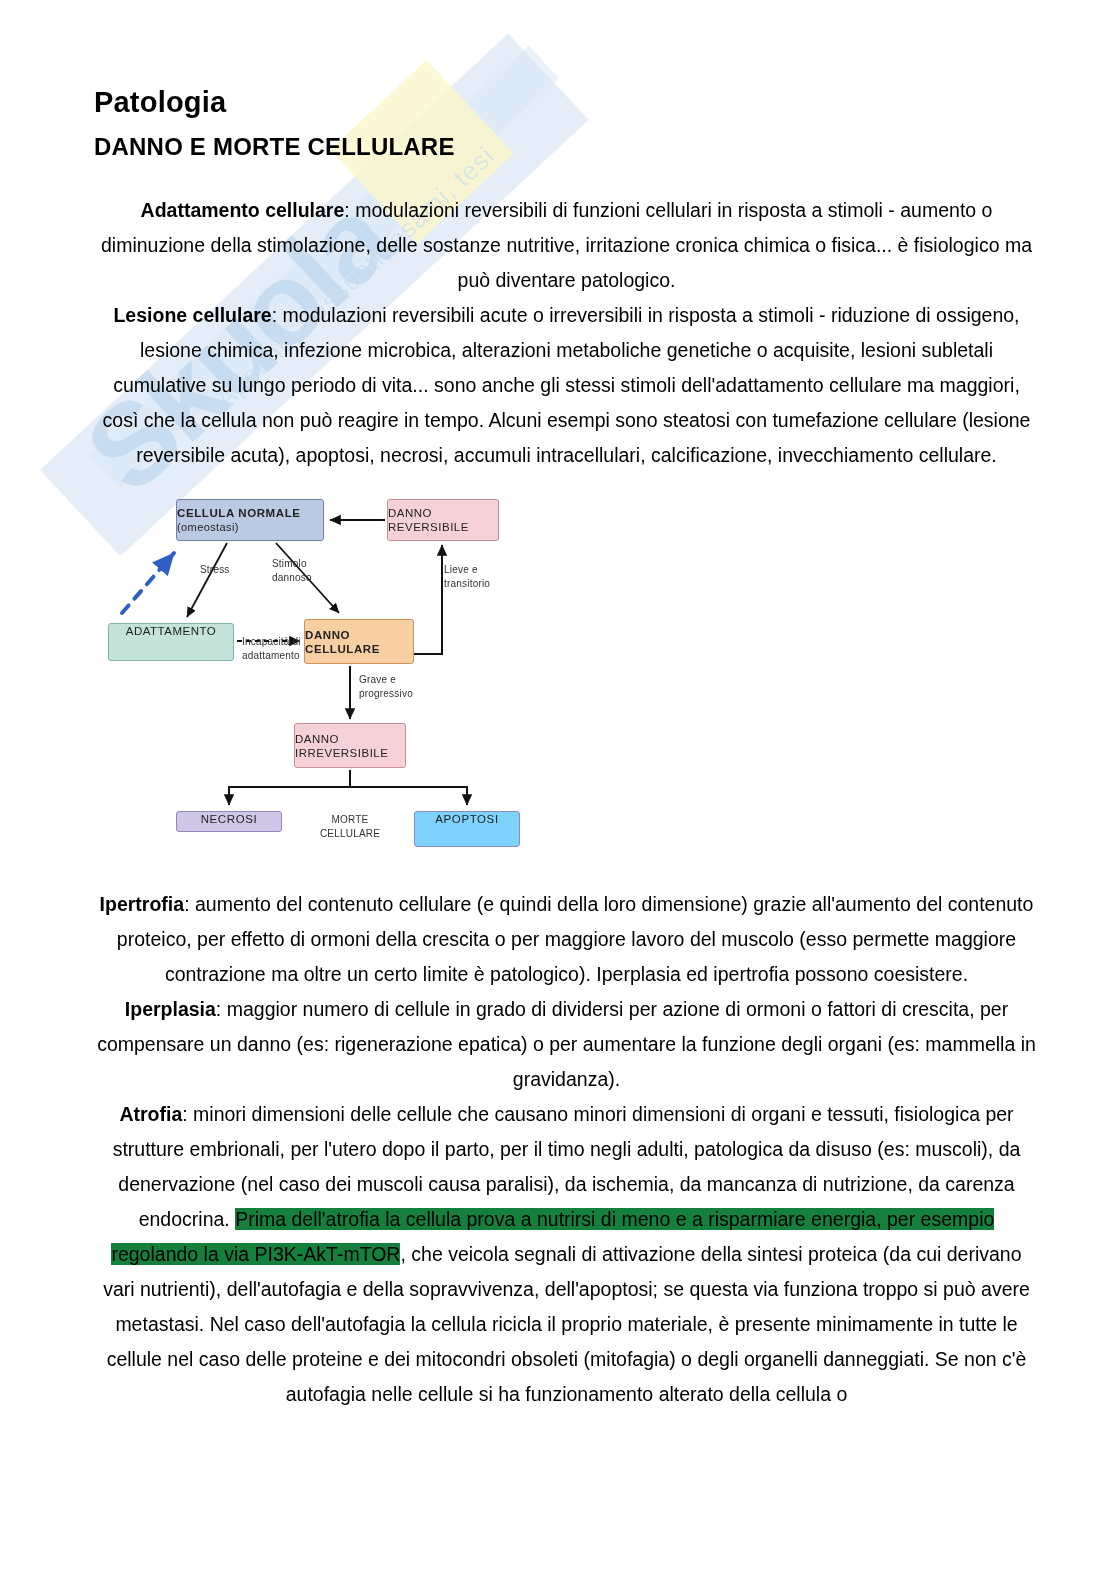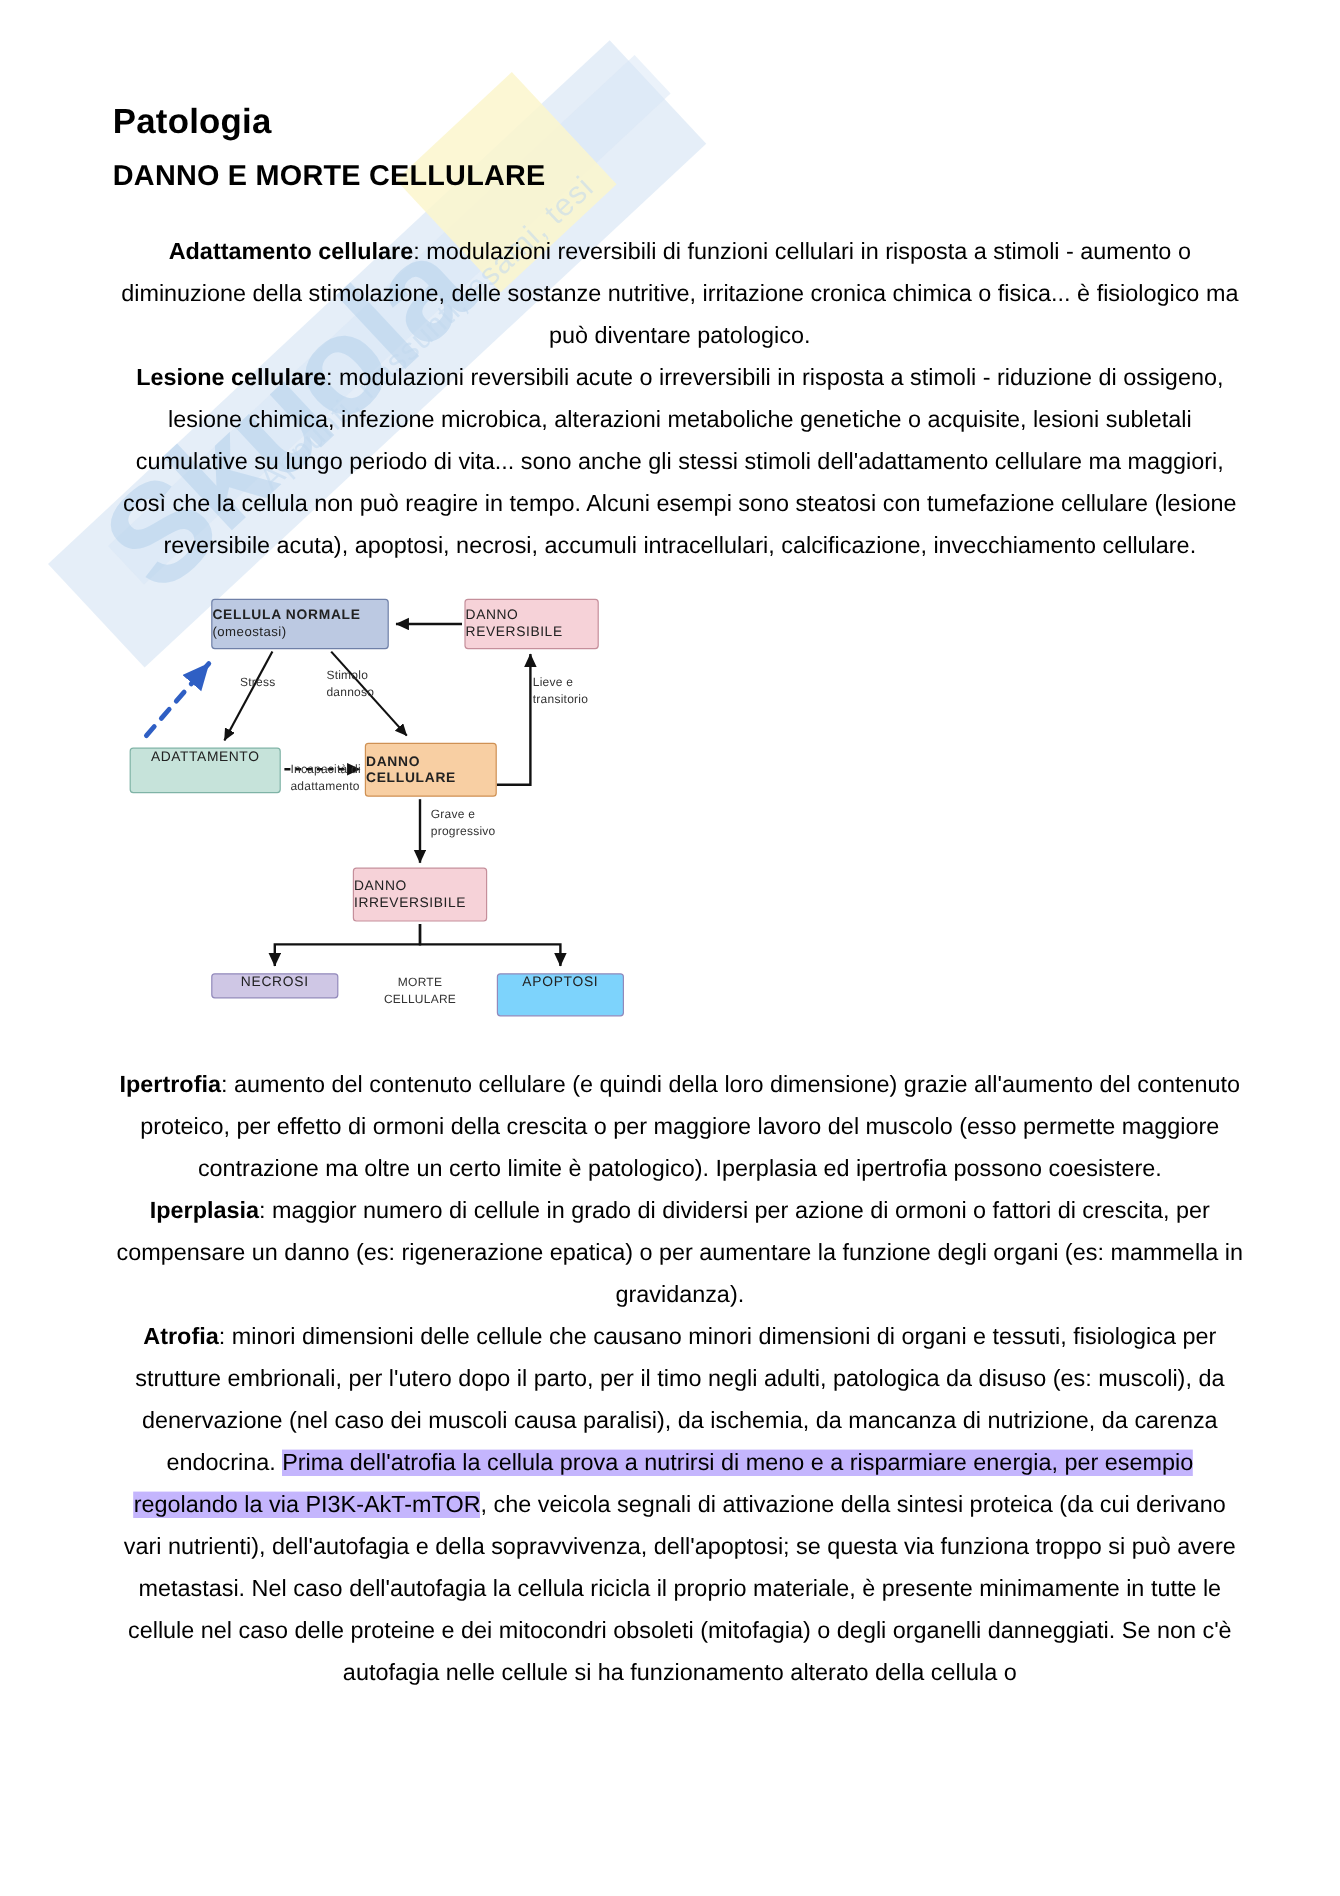--- a/index.html
+++ b/index.html
@@ -94,21 +94,21 @@
     margin: 0 0 32px 0;
     letter-spacing: .2px;
   }
   p.para {
     font-size: 19.5px;
     line-height: 35px;
     margin: 0;
     text-align: center;
   }
   p.para b { font-weight: bold; }
-  .hl { background: #c4b5fd; }
+  .hl { background: #15803d; }
 
   
   .figure {
     position: relative;
     z-index: 2;
     margin: 18px 0 26px 0;
     height: 370px;
   }
   .diagram {
     position: absolute;

